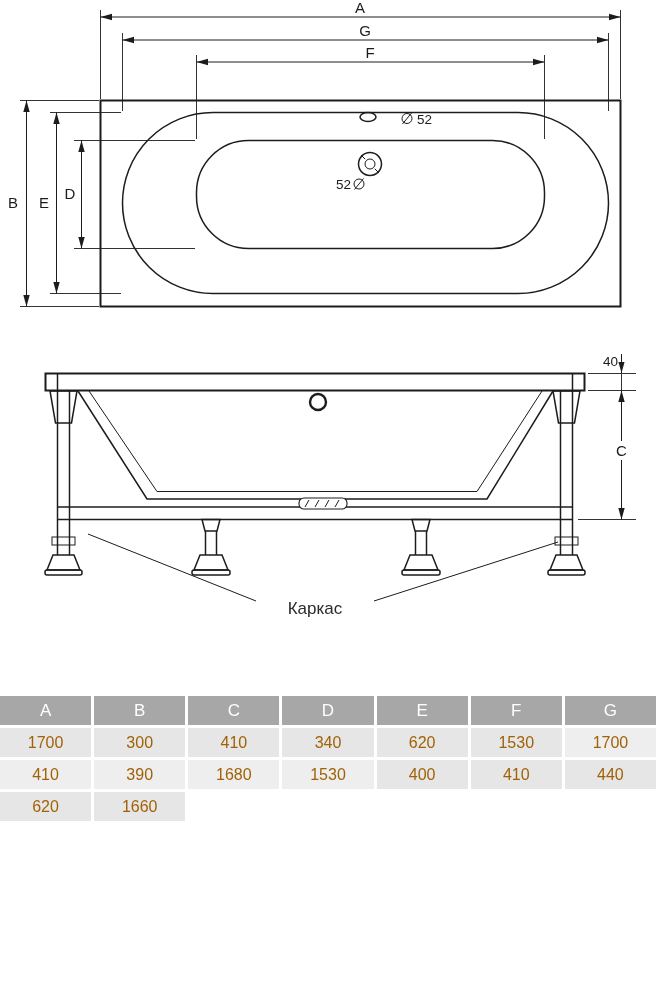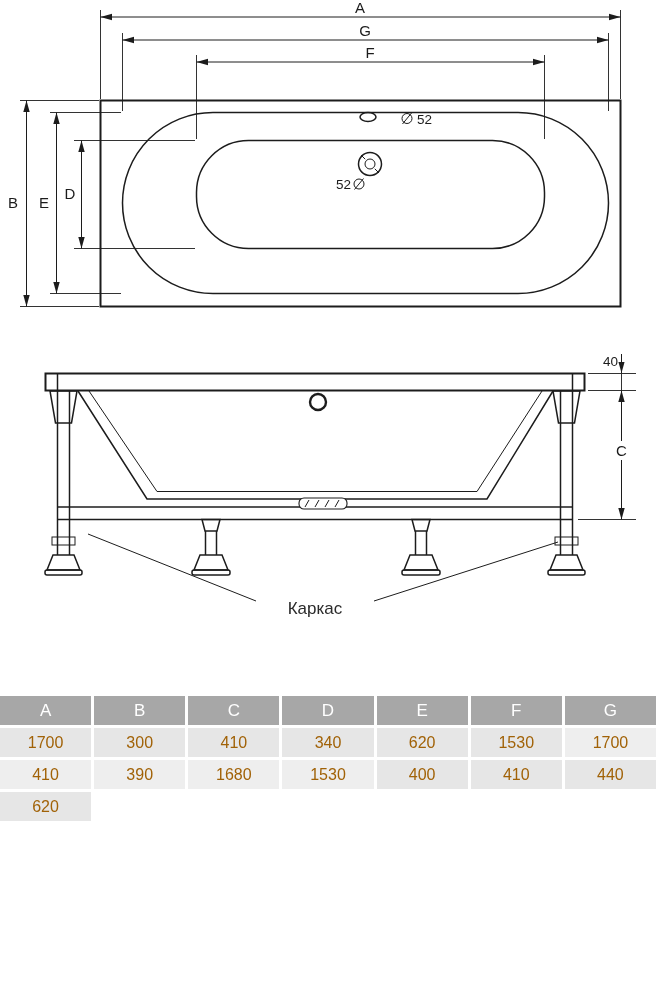--- a/index.html
+++ b/index.html
@@ -239,15 +239,16 @@
     <div class="td alt">1700</div>
     <div class="td alt">410</div>
     <div class="td alt">390</div>
     <div class="td alt">1680</div>
     <div class="td alt">1530</div>
 
     <div class="td">400</div>
     <div class="td">410</div>
     <div class="td">440</div>
     <div class="td">620</div>
+    <div class="td">1660</div>
   </div>
 
 </div>
 
 </body></html>

